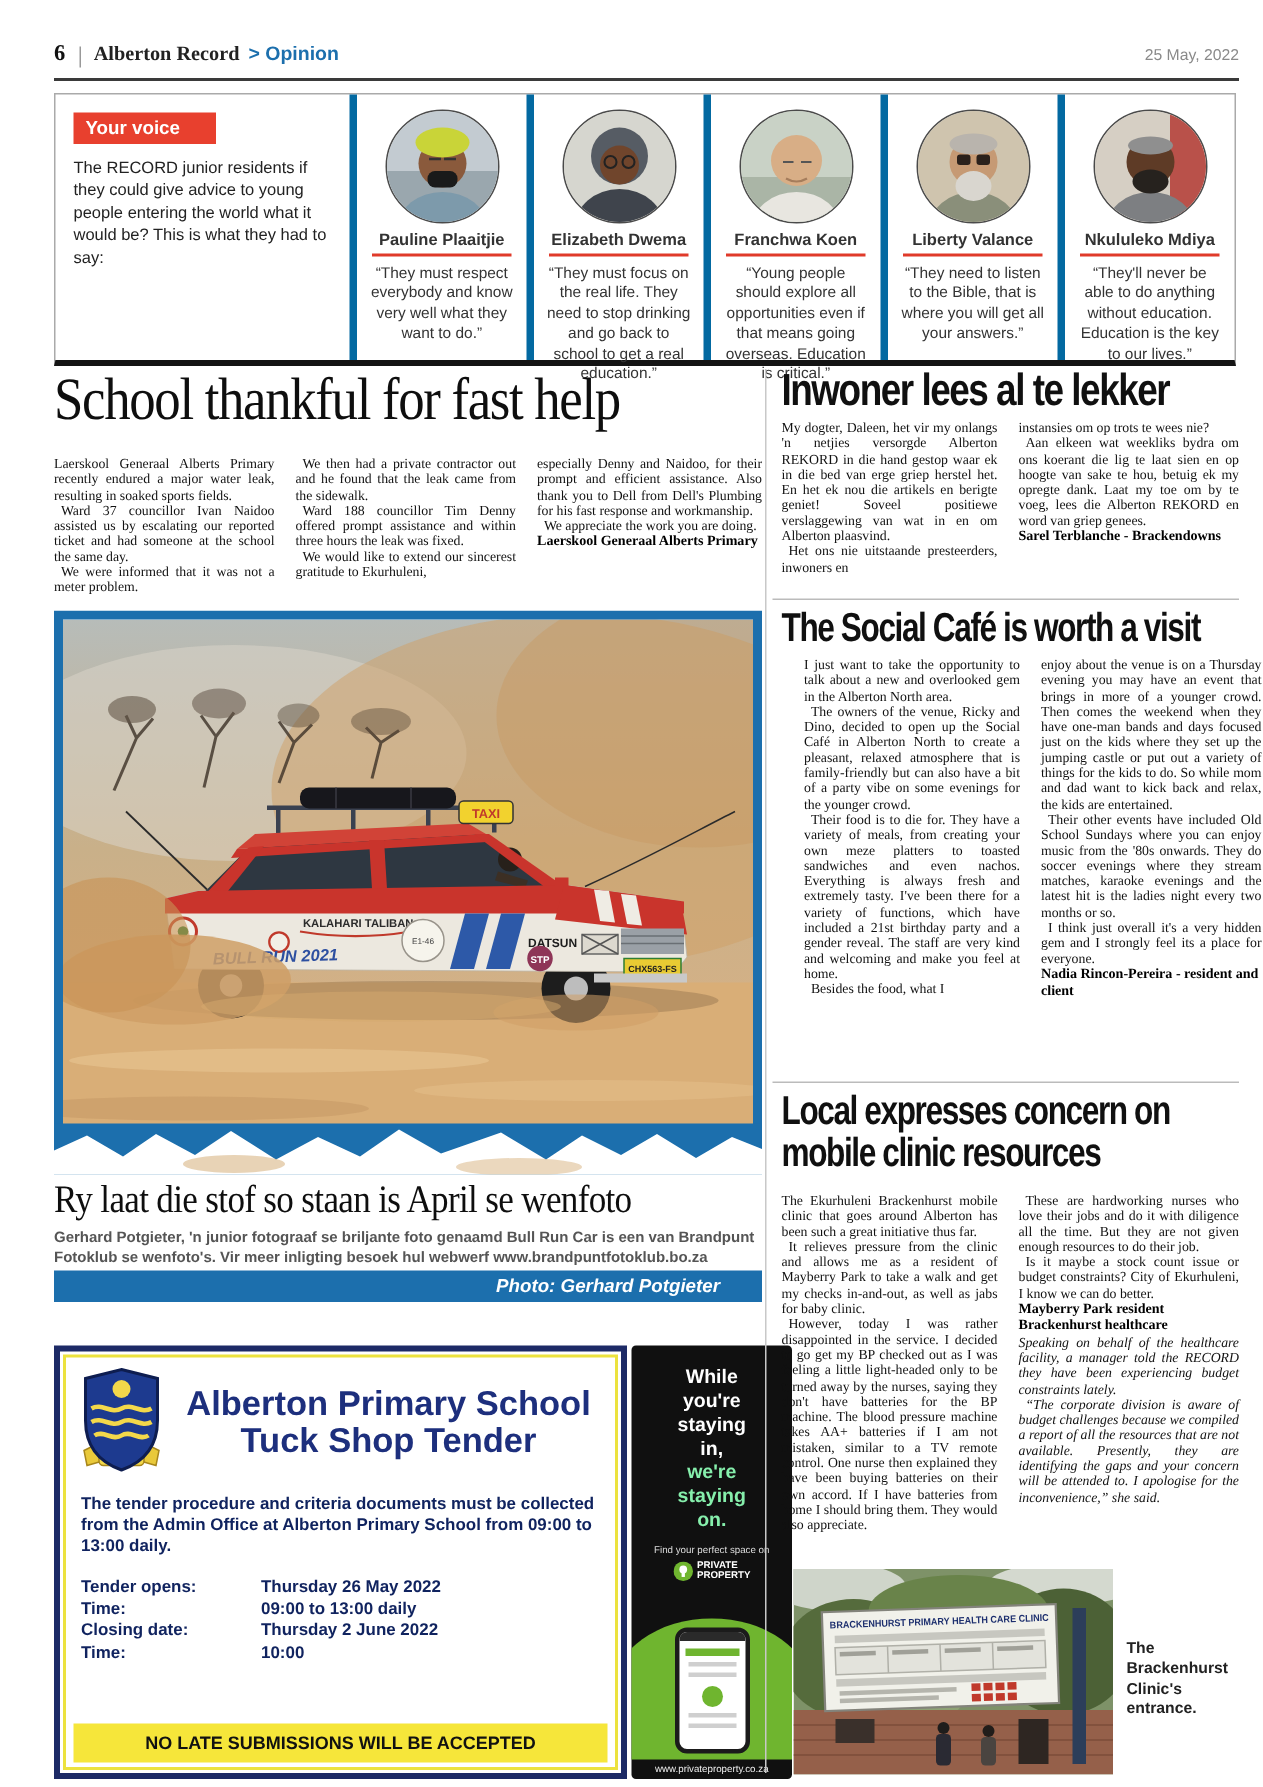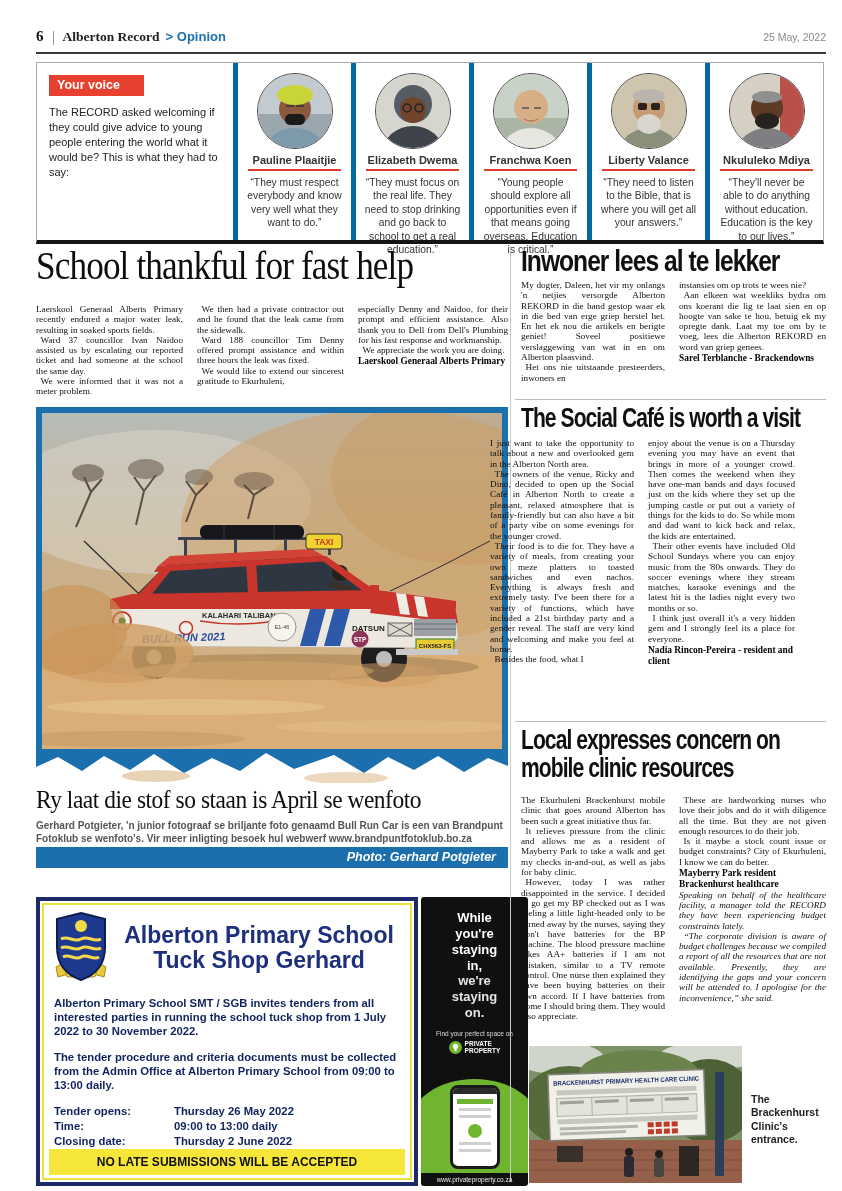--- a/index.html
+++ b/index.html
@@ -43,41 +43,41 @@
                   transform-origin:0 0;line-height:.95;}
   .sans-headline{font-family:"Liberation Sans",sans-serif;font-weight:700;color:#101010;
                  letter-spacing:-1.2px;transform-origin:0 0;line-height:1.05;white-space:pre-line;}
   .col-divider{left:510px;top:246px;width:1px;height:936px;background:#c8c8c8;}
   .art-rule{left:515px;width:311px;height:1px;background:#bbb;}
 
   
   .wen-caption{left:36px;top:819px;width:472px;font:600 10px/1.3 "Liberation Sans",sans-serif;color:#555;}
   .credit-bar{left:36px;top:847px;width:472px;height:21px;background:#1c6fad;color:#fff;
               font:italic 700 12.5px/21px "Liberation Sans",sans-serif;text-align:right;
-              padding-right:12px;box-sizing:border-box;}
+              padding-right:28px;box-sizing:border-box;}
 
   
   .tender{left:36px;top:897px;width:382px;height:289px;border:4px solid #1d2a66;
           box-sizing:border-box;background:#fff;}
   .tender-inner{position:absolute;inset:2px;border:2px solid #ece23e;pointer-events:none;}
   .tender-head{display:flex;align-items:center;gap:8px;margin:10px 14px 0 12px;justify-content:center;}
   .tender-titles{flex:1;text-align:center;color:#1d2f7d;}
   .tender-t{font:700 23px/1.08 "Liberation Sans",sans-serif;}
   .tender-p{margin:11px 14px 0 14px;font:700 11.3px/1.26 "Liberation Sans",sans-serif;color:#10235f;}
   .tender-rows{margin:12px 14px 0 14px;}
   .tender-row{display:flex;font:700 11.3px/1.32 "Liberation Sans",sans-serif;color:#10235f;}
   .tender-row .lbl{width:120px;}
   .tender-foot{position:absolute;left:9px;right:9px;bottom:7px;background:#f6e63a;
                text-align:center;font:700 12px/26px "Liberation Sans",sans-serif;color:#111;}
 
   
   .pp{left:421px;top:897px;width:107px;height:289px;background:#101010;border-radius:3px;
       overflow:hidden;text-align:center;color:#fff;}
   .pp-l1{margin-top:13px;font:700 13px/1.22 "Liberation Sans",sans-serif;white-space:pre-line;}
-  .pp-l2{font:700 13px/1.22 "Liberation Sans",sans-serif;color:#e5e5e5;white-space:pre-line;}
+  .pp-l2{font:700 13px/1.22 "Liberation Sans",sans-serif;color:#86efac;white-space:pre-line;}
   .pp-find{margin-top:9px;font:6.5px "Liberation Sans",sans-serif;color:#ddd;}
   .pp-logo{margin-top:3px;display:flex;justify-content:center;align-items:center;gap:3px;}
   .pp-brand{font:700 6.5px/1.12 "Liberation Sans",sans-serif;text-align:left;white-space:pre-line;color:#fff;}
   .pp-arc{position:absolute;bottom:13px;left:-12px;right:-12px;height:94px;background:#6fb52f;
           border-radius:100% 100% 0 0;}
   .pp-phone{position:absolute;left:50%;transform:translateX(-50%);bottom:17px;width:44px;height:78px;
             background:#fff;border:3px solid #1b1b1b;border-radius:8px;overflow:hidden;}
   .pp-phone .bar{height:6px;background:#2a2a2a;}
   .pp-phone .g{height:5px;background:#6fb52f;margin:5px 4px 0;}
   .pp-phone .ln{height:3px;background:#cfcfcf;margin:4px 6px 0;}
@@ -94,21 +94,21 @@
   <span class="hdr-bar"></span>
   <span class="hdr-pub">Alberton Record</span>
   <span class="hdr-sec">&gt; Opinion</span>
   <span class="hdr-date">25 May, 2022</span>
 </div>
 <div class="abs hdr-rule"></div>
 
 <div class="abs voice">
   <div class="voice-intro">
     <div class="voice-label">Your voice</div>
-    <div class="voice-text">The RECORD asked welcoming if they could give advice to young people entering the world what it would be? This is what they had to say:</div>
+    <div class="voice-text">The RECORD junior residents if they could give advice to young people entering the world what it would be? This is what they had to say:</div>
   </div>
 
   <div class="person">
     <div class="avatar">
       <svg width="74" height="74" viewBox="0 0 74 74">
         <rect width="74" height="74" fill="#c3cbd1"></rect>
           <rect y="40" width="74" height="34" fill="#9aa7ae"></rect>
         <ellipse cx="37" cy="78" rx="30" ry="24" fill="#7d9aab"></ellipse>
         <circle cx="37" cy="35" r="16" fill="#8a5a3c"></circle>
         <ellipse cx="37" cy="21" rx="18" ry="10" fill="#c9d438"></ellipse>
@@ -308,24 +308,23 @@
       <path d="M54,56 L42,50 L38,62 L52,66 Z" fill="#e9c93a" stroke="#a8871c"></path>
       <rect x="14" y="56" width="30" height="10" rx="3" fill="#f3d84a" stroke="#a8871c"></rect>
       <path d="M29,2 L53,8 V36 C53,54 43,64 29,69 C15,64 5,54 5,36 V8 Z" fill="#1d3a8f" stroke="#0e1d50" stroke-width="2"></path>
       <circle cx="29" cy="15" r="6" fill="#f3d84a"></circle>
       <path d="M9,28 C16,24 22,32 29,28 C36,24 42,32 49,28" stroke="#f3d84a" stroke-width="3" fill="none"></path>
       <path d="M9,37 C16,33 22,41 29,37 C36,33 42,41 49,37" stroke="#f3d84a" stroke-width="3" fill="none"></path>
       <path d="M11,46 C17,42 23,50 29,46 C35,42 41,50 47,46" stroke="#f3d84a" stroke-width="3" fill="none"></path>
     </svg>
     <div class="tender-titles">
       <div class="tender-t">Alberton Primary School</div>
-      <div class="tender-t">Tuck Shop Gerhard</div>
-    </div>
-  </div>
-  <div class="tender-p">Alberton Primary School SMT / SGB invites tenders from all interested parties in running the school tuck shop from 1 July 2022 to 30 November 2022.</div>
+      <div class="tender-t">Tuck Shop Tender</div>
+    </div>
+  </div>
   <div class="tender-p">The tender procedure and criteria documents must be collected from the Admin Office at Alberton Primary School from 09:00 to 13:00 daily.</div>
   <div class="tender-rows">
     <div class="tender-row">
       <span class="lbl">Tender opens:</span>
       <span>Thursday 26 May 2022</span>
     </div>
     <div class="tender-row">
       <span class="lbl">Time:</span>
       <span>09:00 to 13:00 daily</span>
     </div>
@@ -381,21 +380,21 @@
   <div>
     <div class="bodycol-n">instansies om op trots te wees nie?
  Aan elkeen wat weekliks bydra om ons koerant die lig te laat sien en op hoogte van sake te hou, betuig ek my opregte dank. Laat my toe om by te voeg, lees die Alberton REKORD en word van griep genees.</div>
     <div class="signoff" style="width:147px;">Sarel Terblanche - Brackendowns</div>
   </div>
 </div>
 
 <div class="abs art-rule" style="top:399px;"></div>
 
 <div class="abs sans-headline" style="left:521px;top:404px;width:395px;font-size:27px;transform:scaleX(.78);">The Social Café is worth a visit</div>
-<div class="abs serif-cols" style="left:490px;top:438px;width:305px;justify-content:flex-end;">
+<div class="abs serif-cols" style="left:536px;top:438px;width:305px;justify-content:flex-end;">
   <div class="bodycol-n">I just want to take the opportunity to talk about a new and overlooked gem in the Alberton North area.
  The owners of the venue, Ricky and Dino, decided to open up the Social Café in Alberton North to create a pleasant, relaxed atmosphere that is family-friendly but can also have a bit of a party vibe on some evenings for the younger crowd.
  Their food is to die for. They have a variety of meals, from creating your own meze platters to toasted sandwiches and even nachos. Everything is always fresh and extremely tasty. I've been there for a variety of functions, which have included a 21st birthday party and a gender reveal. The staff are very kind and welcoming and make you feel at home.
  Besides the food, what I</div>
   <div>
     <div class="bodycol-n">enjoy about the venue is on a Thursday evening you may have an event that brings in more of a younger crowd. Then comes the weekend when they have one-man bands and days focused just on the kids where they set up the jumping castle or put out a variety of things for the kids to do. So while mom and dad want to kick back and relax, the kids are entertained.
  Their other events have included Old School Sundays where you can enjoy music from the '80s onwards. They do soccer evenings where they stream matches, karaoke evenings and the latest hit is the ladies night every two months or so.
  I think just overall it's a very hidden gem and I strongly feel its a place for everyone.</div>
     <div class="signoff" style="width:147px;">Nadia Rincon-Pereira - resident and client</div>
   </div>

